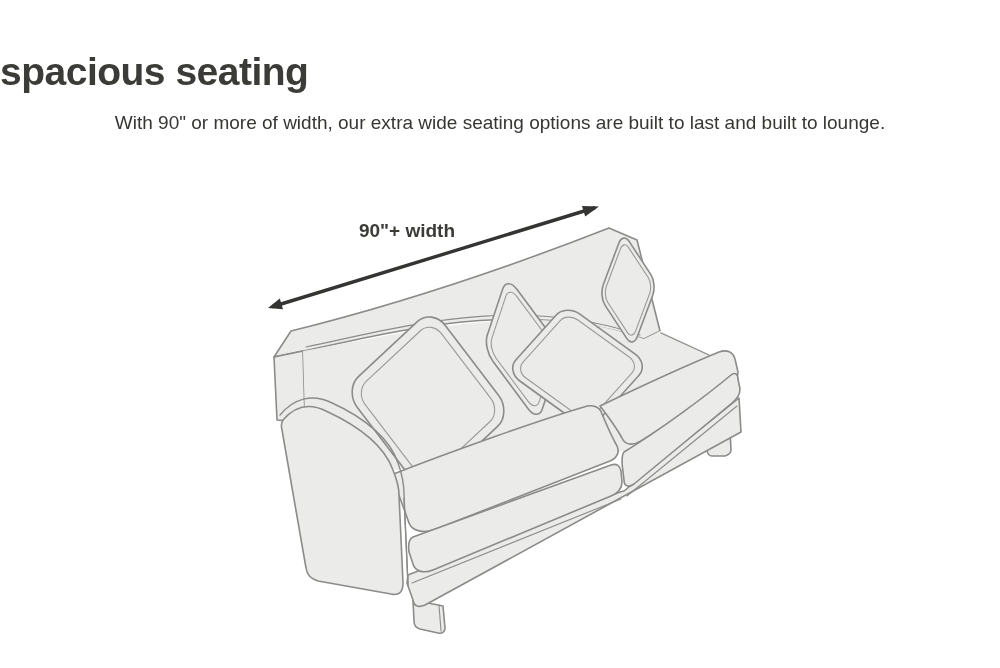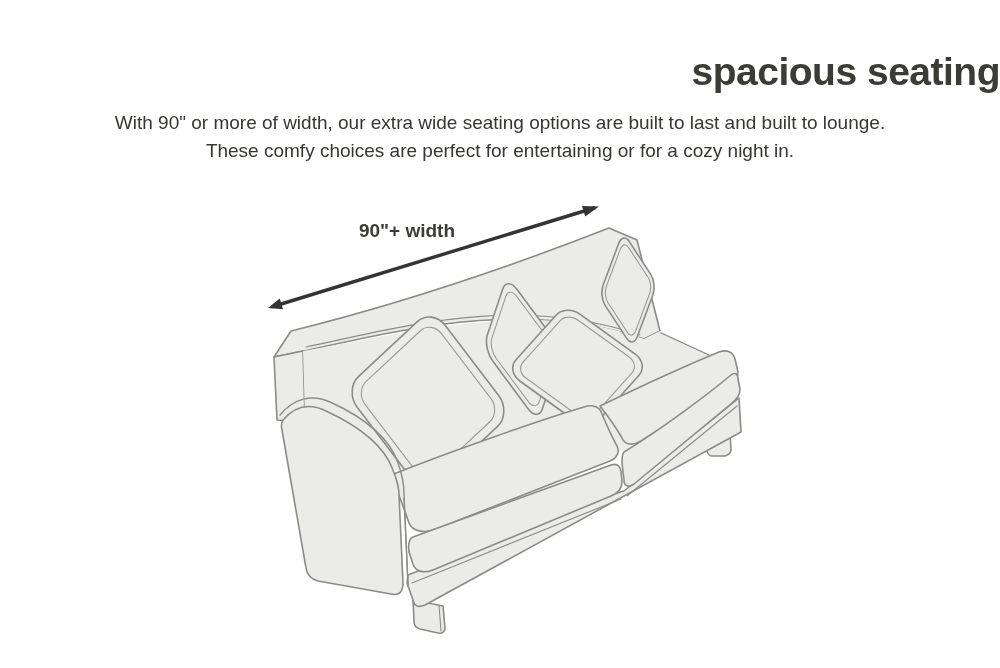--- a/index.html
+++ b/index.html
@@ -5,21 +5,21 @@
   html,body { margin:0; padding:0; }
   body {
     width:1000px; height:668px;
     background:#ffffff;
     font-family:"Liberation Sans", sans-serif;
     position:relative;
     overflow:hidden;
   }
   .headline {
     position:absolute; top:50px; left:0; width:1000px;
-    text-align:right;
+    text-align:left;
     font-size:39px; font-weight:700; letter-spacing:-0.5px;
     color:#3b3b38; margin:0;
   }
   .subhead {
     position:absolute; top:109px; left:0; width:1000px;
     text-align:center;
     font-size:19px; line-height:27.5px; font-weight:400;
     color:#363633; margin:0;
   }
   .diagram { position:absolute; top:0; left:0; width:1000px; height:668px; }
@@ -40,21 +40,20 @@
 </style>
 </head>
 <body>
 
 <main>
 
   <h1 class="headline">spacious seating</h1>
 
   <div class="subhead">
     <div>With 90" or more of width, our extra wide seating options are built to last and built to lounge.</div>
-    <div>These comfy choices are perfect for entertaining or for a cozy night in.</div>
   </div>
 
   <figure class="diagram" style="margin:0;">
     <svg width="1000" height="668" viewBox="0 0 1000 668" xmlns="http://www.w3.org/2000/svg">
 
       <g>
 
         <path class="sofa-part" d="M274,357 L291,331 C380,309 494,273 609,228 L637,240 L660,331 L644,339 C520,297 395,332 303,351 Z"></path>
         <path class="sofa-line" style="stroke-width:1.1" d="M306,347 C398,328 516,293 640,335"></path>
         <path class="sofa-part" d="M274,357 L303,351 L305,417 C294,420 283,421 277,420 Z"></path>

